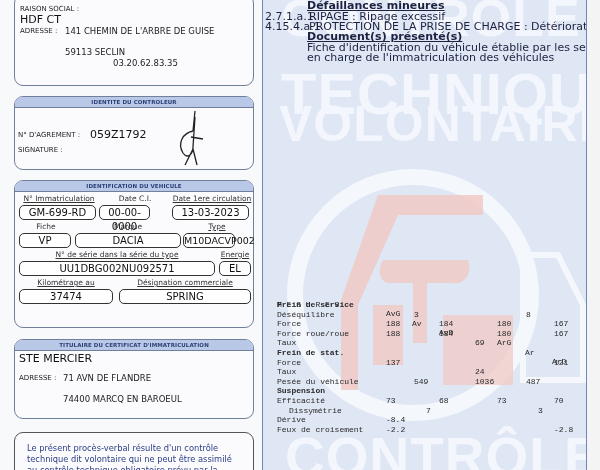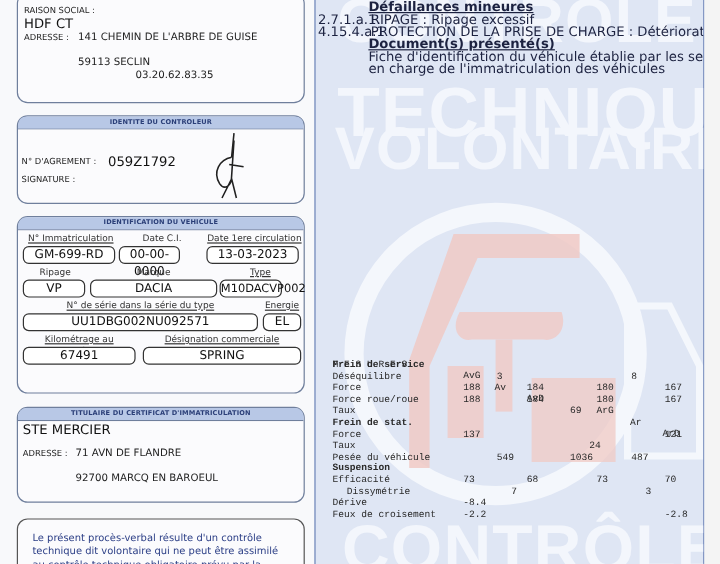--- a/index.html
+++ b/index.html
@@ -46,44 +46,44 @@
   <div class="box" style="top:180px;height:148px;">
     <div class="box-head">IDENTIFICATION DU VEHICULE</div>
 
     <div class="fl" style="left:5px;top:13px;width:78px;">N° Immatriculation</div>
     <div class="fld" style="left:4px;top:24px;width:77px;">GM-699-RD</div>
     <div class="fl" style="left:85px;top:13px;width:70px;text-decoration:none;">Date C.I.</div>
     <div class="fld" style="left:84px;top:24px;width:51px;">00-00-0000</div>
     <div class="fl" style="left:155px;top:13px;width:84px;">Date 1ere circulation</div>
     <div class="fld" style="left:157px;top:24px;width:77px;">13-03-2023</div>
 
-    <div class="fl" style="left:5px;top:41px;width:52px;text-decoration:none;">Ripage</div>
+    <div class="fl" style="left:5px;top:41px;width:52px;text-decoration:none;">Fiche</div>
     <div class="fld" style="left:4px;top:52px;width:52px;">VP</div>
     <div class="fl" style="left:60px;top:41px;width:106px;text-decoration:none;">Marque</div>
     <div class="fld" style="left:60px;top:52px;width:106px;">DACIA</div>
     <div class="fl" style="left:168px;top:41px;width:68px;">Type</div>
     <div class="fld" style="left:168px;top:52px;width:52px;font-size:9.5px;">M10DACVP002</div>
 
     <div class="fl" style="left:4px;top:69px;width:196px;">N° de série dans la série du type</div>
     <div class="fld" style="left:4px;top:80px;width:196px;">UU1DBG002NU092571</div>
     <div class="fl" style="left:204px;top:69px;width:32px;">Energie</div>
     <div class="fld" style="left:204px;top:80px;width:32px;">EL</div>
 
     <div class="fl" style="left:4px;top:97px;width:94px;">Kilométrage au compteur</div>
-    <div class="fld" style="left:4px;top:108px;width:94px;">67491</div>
+    <div class="fld" style="left:4px;top:108px;width:94px;">37474</div>
     <div class="fl" style="left:104px;top:97px;width:132px;">Désignation commerciale</div>
     <div class="fld" style="left:104px;top:108px;width:132px;">SPRING</div>
   </div>
 
   <div class="box" style="top:339px;height:80px;">
     <div class="box-head">TITULAIRE DU CERTIFICAT D'IMMATRICULATION</div>
     <div class="abs big" style="left:4px;top:12px;">STE MERCIER</div>
     <div class="abs lbl" style="left:4px;top:34px;font-size:7px;">ADRESSE :</div>
     <div class="abs val" style="left:48px;top:33px;">71 AVN DE FLANDRE</div>
-    <div class="abs val" style="left:48px;top:54px;">92700 MARCQ EN BAROEUL</div>
+    <div class="abs val" style="left:48px;top:54px;">74400 MARCQ EN BAROEUL</div>
   </div>
 
   <div class="box" style="top:432px;height:50px;border-color:#555;">
     <div class="abs" style="left:12px;top:10px;font-size:8.3px;color:#2a3d85;white-space:nowrap;">Le présent procès-verbal résulte d'un contrôle</div>
     <div class="abs" style="left:12px;top:21px;font-size:8.3px;color:#2a3d85;white-space:nowrap;">technique dit volontaire qui ne peut être assimilé</div>
     <div class="abs" style="left:12px;top:32px;font-size:8.3px;color:#2a3d85;white-space:nowrap;">au contrôle technique obligatoire prévu par la</div>
   </div>
 </div>
 
 <div class="right">
@@ -123,21 +123,21 @@
       <span class="abs" style="left:275px;">ArD</span>
     </div>
     <div id="mesures-rows" style="position:absolute;top:10px;left:0;width:300px;">
         <div class="mono" style="top: 0px; left: 0px; width: 300px; height: 10px;"><span class="abs" style="left: 0px; font-weight: bold;">Frein de service</span></div>
         <div class="mono" style="top: 9.6px; left: 0px; width: 300px; height: 10px;"><span class="abs" style="left: 0px;">Déséquilibre</span><span class="abs" style="left: 137px;">3</span><span class="abs" style="left: 249px;">8</span></div>
         <div class="mono" style="top: 19.2px; left: 0px; width: 300px; height: 10px;"><span class="abs" style="left: 0px;">Force</span><span class="abs" style="left: 109px;">188</span><span class="abs" style="left: 162px;">184</span><span class="abs" style="left: 220px;">180</span><span class="abs" style="left: 277px;">167</span></div>
         <div class="mono" style="top: 28.8px; left: 0px; width: 300px; height: 10px;"><span class="abs" style="left: 0px;">Force roue/roue</span><span class="abs" style="left: 109px;">188</span><span class="abs" style="left: 162px;">184</span><span class="abs" style="left: 220px;">180</span><span class="abs" style="left: 277px;">167</span></div>
         <div class="mono" style="top: 38.4px; left: 0px; width: 300px; height: 10px;"><span class="abs" style="left: 0px;">Taux</span><span class="abs" style="left: 198px;">69</span></div>
         <div class="mono" style="top: 48px; left: 0px; width: 300px; height: 10px;"><span class="abs" style="left: 0px; font-weight: bold;">Frein de stat.</span></div>
         <div class="mono" style="top: 57.6px; left: 0px; width: 300px; height: 10px;"><span class="abs" style="left: 0px;">Force</span><span class="abs" style="left: 109px;">137</span><span class="abs" style="left: 277px;">121</span></div>
-        <div class="mono" style="top: 67.2px; left: 0px; width: 300px; height: 10px;"><span class="abs" style="left: 0px;">Taux</span><span class="abs" style="left: 214px;">24</span></div>
+        <div class="mono" style="top: 67.2px; left: 0px; width: 300px; height: 10px;"><span class="abs" style="left: 0px;">Taux</span><span class="abs" style="left: 198px;">24</span></div>
         <div class="mono" style="top: 76.8px; left: 0px; width: 300px; height: 10px;"><span class="abs" style="left: 0px;">Pesée du véhicule</span><span class="abs" style="left: 137px;">549</span><span class="abs" style="left: 198px;">1036</span><span class="abs" style="left: 249px;">487</span></div>
         <div class="mono" style="top: 86.4px; left: 0px; width: 300px; height: 10px;"><span class="abs" style="left: 0px; font-weight: bold;">Suspension</span></div>
         <div class="mono" style="top: 96px; left: 0px; width: 300px; height: 10px;"><span class="abs" style="left: 0px;">Efficacité</span><span class="abs" style="left: 109px;">73</span><span class="abs" style="left: 162px;">68</span><span class="abs" style="left: 220px;">73</span><span class="abs" style="left: 277px;">70</span></div>
         <div class="mono" style="top: 105.6px; left: 12px; width: 300px; height: 10px;"><span class="abs" style="left: 0px;">Dissymétrie</span><span class="abs" style="left: 137px;">7</span><span class="abs" style="left: 249px;">3</span></div>
         <div class="mono" style="top: 115.2px; left: 0px; width: 300px; height: 10px;"><span class="abs" style="left: 0px;">Dérive</span><span class="abs" style="left: 109px;">-8.4</span></div>
         <div class="mono" style="top: 124.8px; left: 0px; width: 300px; height: 10px;"><span class="abs" style="left: 0px;">Feux de croisement</span><span class="abs" style="left: 109px;">-2.2</span><span class="abs" style="left: 277px;">-2.8</span></div>
       </div>
   </div>
 </div>
 

